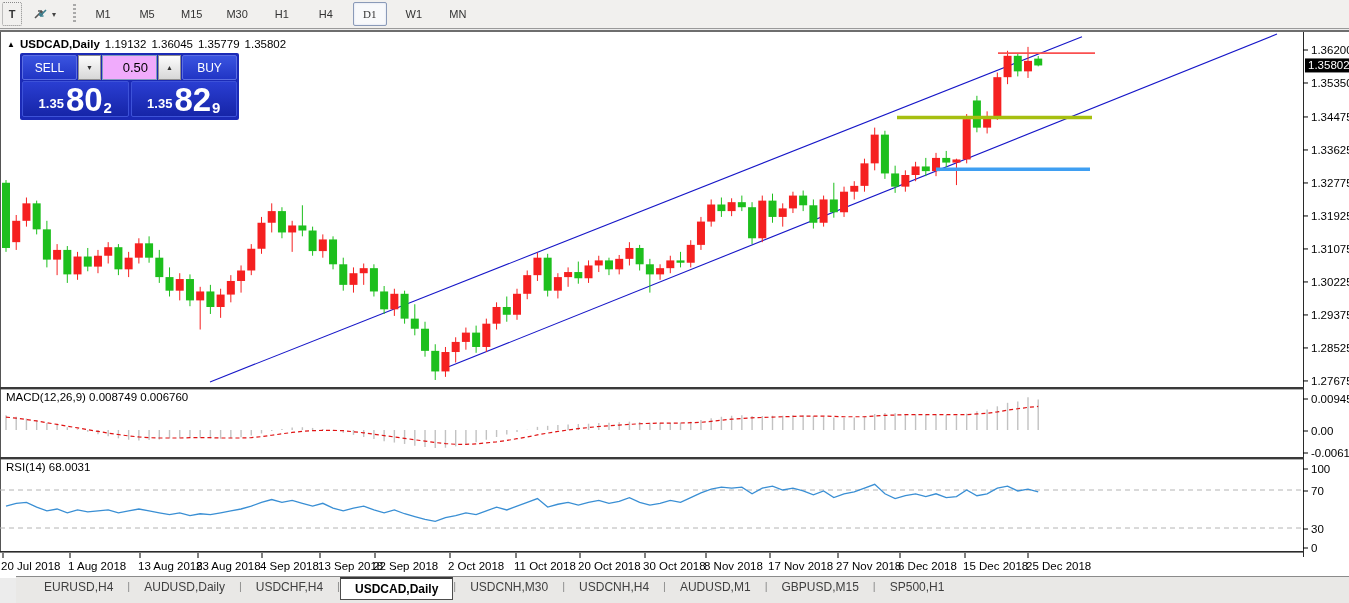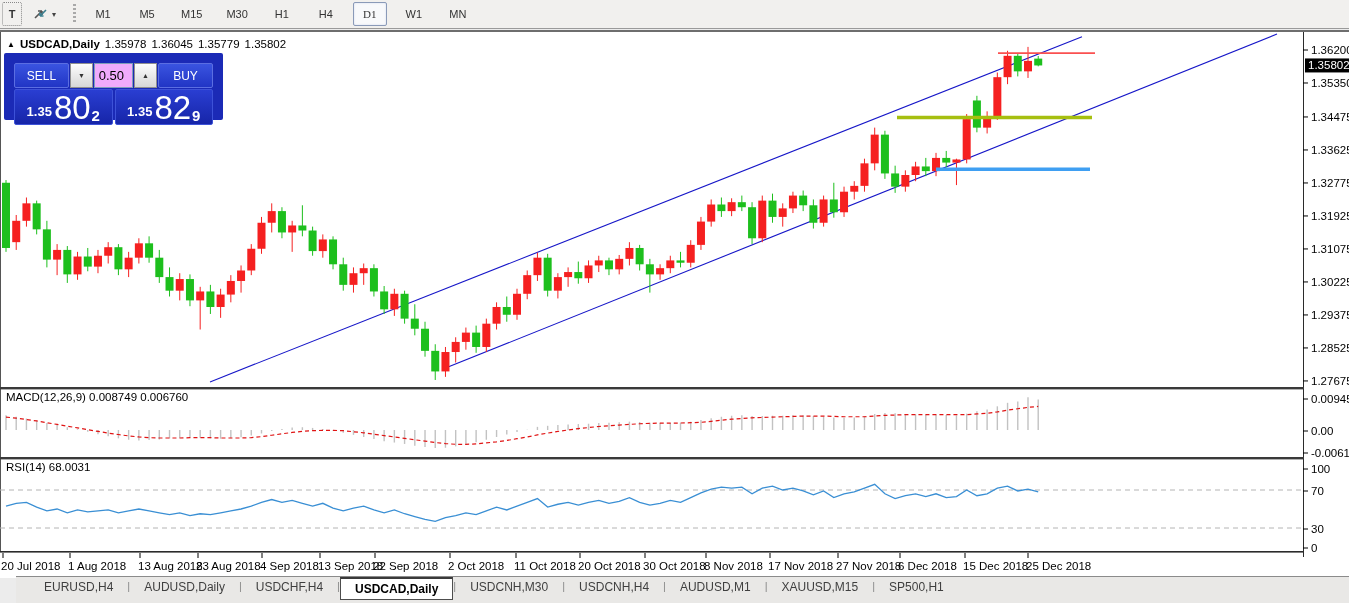--- a/index.html
+++ b/index.html
@@ -23,34 +23,34 @@
   #chartwin{position:absolute;left:0;top:30px;width:1349px;height:546px;background:#ffffff;
     border-top:2px solid #6e6e6e;box-sizing:border-box;}
   #chart-svg{position:absolute;left:0;top:0;}
 
   #charttitle{position:absolute;left:7px;top:6px;font-size:11.5px;color:#000;
     display:flex;gap:5px;align-items:center;white-space:nowrap;}
   #charttitle .tri{font-size:8px;}
   #charttitle b{font-weight:bold;}
 
   
-  #tradepanel{position:absolute;left:4px;top:21px;width:219px;height:67px;
-    background:#1b2ab6;border-radius:2px;padding:10px;box-sizing:border-box;}
+  #tradepanel{position:absolute;left:20px;top:21px;width:219px;height:67px;
+    background:#1b2ab6;border-radius:2px;padding:2px;box-sizing:border-box;}
   #tp-row1{display:flex;height:25px;gap:1px;}
   .tp-chip{flex:0 0 53px;display:flex;align-items:center;justify-content:center;color:#fff;
     font-size:12px;background:linear-gradient(#3a54e0,#2135c5);border:1px solid #5b6ee2;border-radius:2px;}
   .stepbtn{flex:0 0 21px;display:flex;align-items:center;justify-content:center;font-size:7px;color:#333;
     background:linear-gradient(#fdfdfd,#d7d7d7);border:1px solid #909090;}
   #lotbox{flex:1;background:#f0abfc;border:1px solid #7f9db9;color:#000;font-size:13px;
     display:flex;align-items:center;justify-content:flex-end;padding-right:8px;}
   #tp-row2{display:flex;height:36px;gap:2px;margin-top:1px;}
   .pricebox{flex:1;display:flex;align-items:flex-end;justify-content:center;color:#fff;
     background:linear-gradient(#2a3ed2,#1625a8);border:1px solid #3d52d8;border-radius:2px;padding-bottom:1px;}
   .pricebox .small{font-size:13px;font-weight:bold;margin:0 2px 4px 0;}
-  .pricebox .big{font-size:33px;font-weight:normal;line-height:30px;}
+  .pricebox .big{font-size:33px;font-weight:bold;line-height:30px;}
   .pricebox .sup{font-size:15px;font-weight:bold;vertical-align:top;line-height:14px;margin-left:1px;}
 
   
   #tabbar{position:absolute;left:16px;top:576px;width:1349px;height:27px;background:#e9e8e6;
     border-top:1px solid #8b8b8b;display:flex;align-items:flex-start;padding-left:14px;box-sizing:border-box;}
   .tab{height:19px;display:flex;align-items:center;padding:0 14px;font-size:12px;color:#3f3f3f;cursor:default;}
   .tabsep{color:#8a8a8a;font-size:11px;margin-top:3px;}
   .tab.active{background:#fff;border:1px solid #4d4d4d;border-top:2px solid #3a3a3a;
     font-weight:bold;color:#000;height:20px;}
 </style>
@@ -491,21 +491,21 @@
           <line x1="965" y1="521" x2="965" y2="526" stroke="#000"></line>
           <text x="963" y="538" font-size="11.5" fill="#000">15 Dec 2018</text>
           <line x1="1028" y1="521" x2="1028" y2="526" stroke="#000"></line>
           <text x="1026" y="538" font-size="11.5" fill="#000">25 Dec 2018</text>
         </g>
       </svg>
 
     <div id="charttitle">
       <span class="tri">▲</span>
       <b>USDCAD,Daily</b>
-      <span>1.35978</span>
+      <span>1.19132</span>
       <span>1.36045</span>
       <span>1.35779</span>
       <span>1.35802</span>
     </div>
 
     <div id="tradepanel">
       <div id="tp-row1">
         <div class="tp-chip">SELL</div>
         <div class="stepbtn">▼</div>
         <div id="lotbox">0.50</div>
@@ -535,18 +535,18 @@
       <div class="tab">USDCHF,H4</div>
       <span class="tabsep">|</span>
       <div class="tab active">USDCAD,Daily</div>
       <span class="tabsep">|</span>
       <div class="tab">USDCNH,M30</div>
       <span class="tabsep">|</span>
       <div class="tab">USDCNH,H4</div>
       <span class="tabsep">|</span>
       <div class="tab">AUDUSD,M1</div>
       <span class="tabsep">|</span>
-      <div class="tab">XAUUSD,M15</div>
+      <div class="tab">GBPUSD,M15</div>
       <span class="tabsep">|</span>
       <div class="tab">SP500,H1</div>
     </div>
 
 </div>
 
 </body></html>

